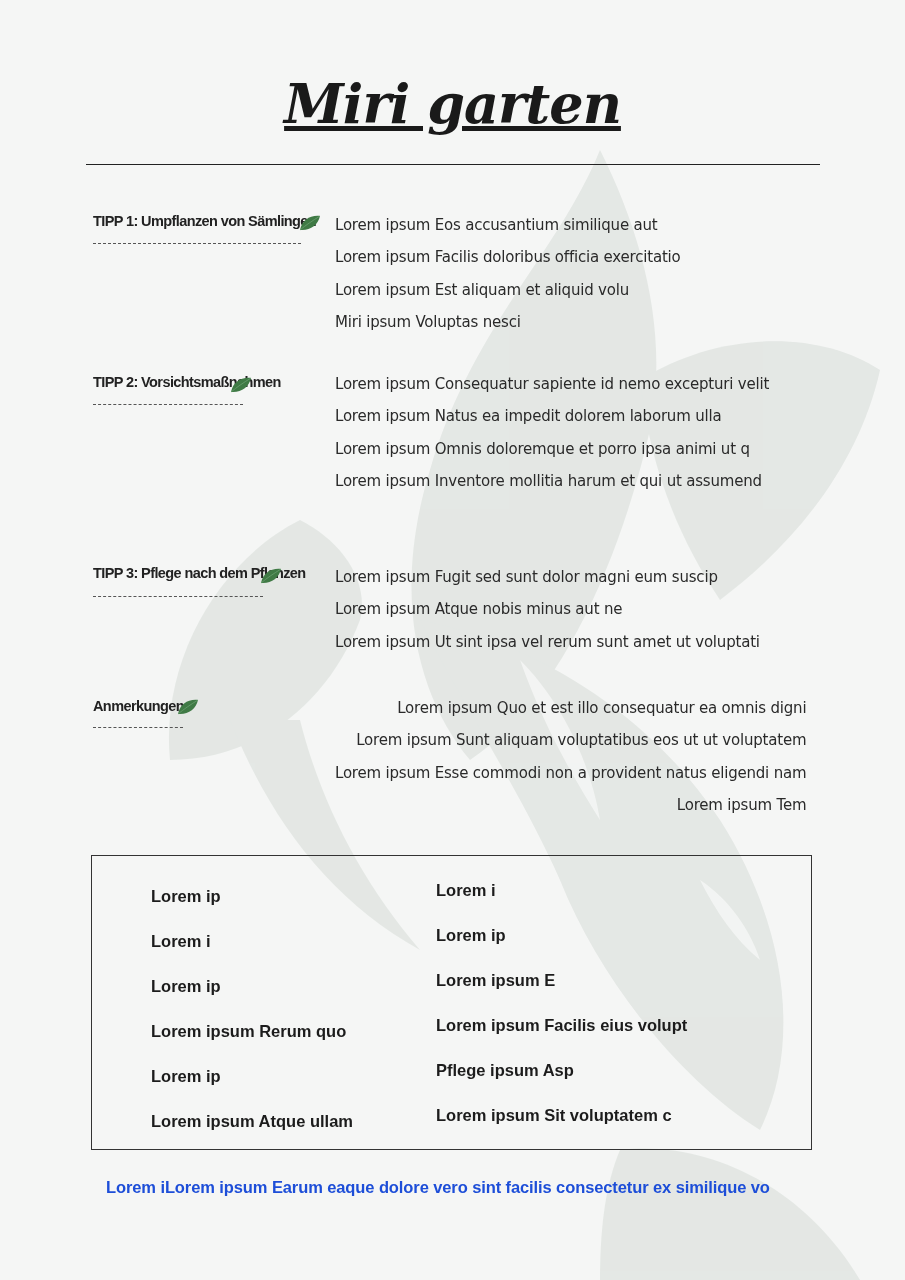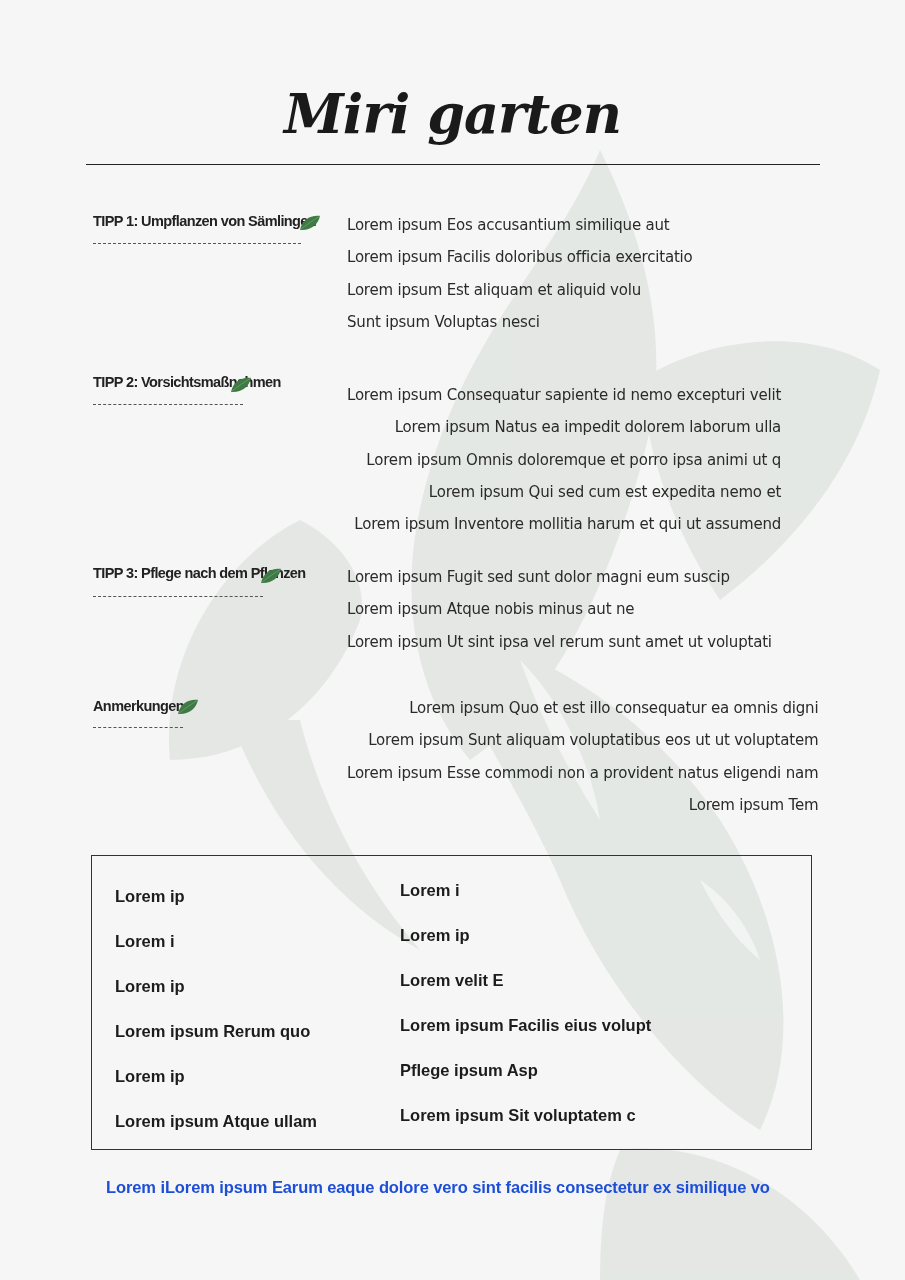--- a/index.html
+++ b/index.html
@@ -23,31 +23,31 @@
   .rule { position: absolute; left: 86px; top: 164px; width: 734px; height: 0; border-top: 1.5px solid #222; }
 
   .section { position: absolute; left: 0; width: 905px; }
   .sec-label {
     position: absolute; left: 93px;
     font-weight: bold; font-size: 14.5px; letter-spacing: -0.6px; color: #222;
     white-space: nowrap;
   }
   .sec-dash { position: absolute; left: 93px; height: 0; border-top: 1.5px dashed #555; }
   .leaf { position: absolute; width: 24px; height: 18px; }
-  .sec-lines { position: absolute; left: 335px; margin-left: 12px; }
+  .sec-lines { position: absolute; left: 335px; }
   .sec-line {
     font-family: "DejaVu Sans", sans-serif; font-size: 15px; color: #2a2a2a;
     height: 32.3px; line-height: 24px; white-space: nowrap; letter-spacing: -0.2px;
   }
 
   .box {
     position: absolute; left: 91px; top: 855px; width: 721px; height: 295px;
     border: 1.3px solid #333; box-sizing: border-box;
   }
-  .box-col { position: absolute; }
+  .box-col { position: absolute; margin-left: 36px; }
   .box-item {
     font-weight: bold; font-size: 16.5px; color: #1c1c1c;
     height: 45px; line-height: 22px; white-space: nowrap;
   }
   .footer-line {
     position: absolute; left: 106px; top: 1178px;
     font-weight: bold; font-size: 16.5px; color: #1d4ed8; white-space: nowrap; letter-spacing: -0.1px;
   }
 </style>
 </head>
@@ -62,50 +62,49 @@
     <path d="M230 720 C270 820 330 900 420 950 C360 880 320 800 300 720 Z"></path>
     <path d="M620 1150 C700 1140 800 1180 860 1280 L600 1280 C600 1230 605 1185 620 1150 Z"></path>
   </g>
   <g fill="#ffffff" opacity="0.55">
     <path d="M520 660 C560 700 590 760 600 820 C575 780 545 730 520 660 Z"></path>
     <path d="M700 880 C730 900 750 930 760 960 C735 940 715 910 700 880 Z"></path>
   </g>
 </svg>
 
 <div class="page">
-  <h1 class="title" style="margin:16px;">Miri garten</h1>
+  <h1 class="title" style="margin:6px;text-decoration:underline;">Miri garten</h1>
   <div class="rule"></div>
 
   <div class="section">
     <div class="sec-label" style="top:213px;">TIPP 1: Umpflanzen von Sämlingen</div>
     <svg class="leaf" viewBox="0 0 24 18" style="left:298px; top:214px;">
       <path d="M2 16 C4 6 12 1 22 2 C20 11 12 17 2 16 Z" fill="#3f7a45"></path>
       <path d="M2 16 C8 11 14 7 22 2" stroke="#6aa06e" stroke-width="0.8" fill="none"></path>
     </svg>
     <div class="sec-dash" style="top:243px; width:208px;"></div>
     <div class="sec-lines" style="top:213px;">
       <div class="sec-line">Lorem ipsum Eos accusantium similique aut</div>
       <div class="sec-line">Lorem ipsum Facilis doloribus officia exercitatio</div>
       <div class="sec-line">Lorem ipsum Est aliquam et aliquid volu</div>
-      <div class="sec-line">Sunt ipsum Voluptas nesci</div>
+      <div class="sec-line">Miri ipsum Voluptas nesci</div>
     </div>
   </div>
 
   <div class="section">
     <div class="sec-label" style="top:374px;">TIPP 2: Vorsichtsmaßnahmen</div>
     <svg class="leaf" viewBox="0 0 24 18" style="left:229px; top:376px;">
       <path d="M2 16 C4 6 12 1 22 2 C20 11 12 17 2 16 Z" fill="#3f7a45"></path>
       <path d="M2 16 C8 11 14 7 22 2" stroke="#6aa06e" stroke-width="0.8" fill="none"></path>
     </svg>
     <div class="sec-dash" style="top:404px; width:150px;"></div>
-    <div class="sec-lines" style="top:383px;text-align:right;">
+    <div class="sec-lines" style="top:372px;">
       <div class="sec-line">Lorem ipsum Consequatur sapiente id nemo excepturi velit</div>
       <div class="sec-line">Lorem ipsum Natus ea impedit dolorem laborum ulla</div>
       <div class="sec-line">Lorem ipsum Omnis doloremque et porro ipsa animi ut q</div>
-      <div class="sec-line">Lorem ipsum Qui sed cum est expedita nemo et</div>
       <div class="sec-line">Lorem ipsum Inventore mollitia harum et qui ut assumend</div>
     </div>
   </div>
 
   <div class="section">
     <div class="sec-label" style="top:565px;">TIPP 3: Pflege nach dem Pflanzen</div>
     <svg class="leaf" viewBox="0 0 24 18" style="left:259px; top:567px;">
       <path d="M2 16 C4 6 12 1 22 2 C20 11 12 17 2 16 Z" fill="#3f7a45"></path>
       <path d="M2 16 C8 11 14 7 22 2" stroke="#6aa06e" stroke-width="0.8" fill="none"></path>
     </svg>
@@ -137,21 +136,21 @@
       <div class="box-item">Lorem ip</div>
       <div class="box-item">Lorem i</div>
       <div class="box-item">Lorem ip</div>
       <div class="box-item">Lorem ipsum Rerum quo</div>
       <div class="box-item">Lorem ip</div>
       <div class="box-item">Lorem ipsum Atque ullam</div>
     </div>
     <div class="box-col" style="left:308px; top:23px;">
       <div class="box-item">Lorem i</div>
       <div class="box-item">Lorem ip</div>
-      <div class="box-item">Lorem velit E</div>
+      <div class="box-item">Lorem ipsum E</div>
       <div class="box-item">Lorem ipsum Facilis eius volupt</div>
       <div class="box-item">Pflege ipsum Asp</div>
       <div class="box-item">Lorem ipsum Sit voluptatem c</div>
     </div>
   </div>
 
   <div class="footer-line">Lorem iLorem ipsum Earum eaque dolore vero sint facilis consectetur ex similique vo</div>
 </div>
 
 </body></html>

